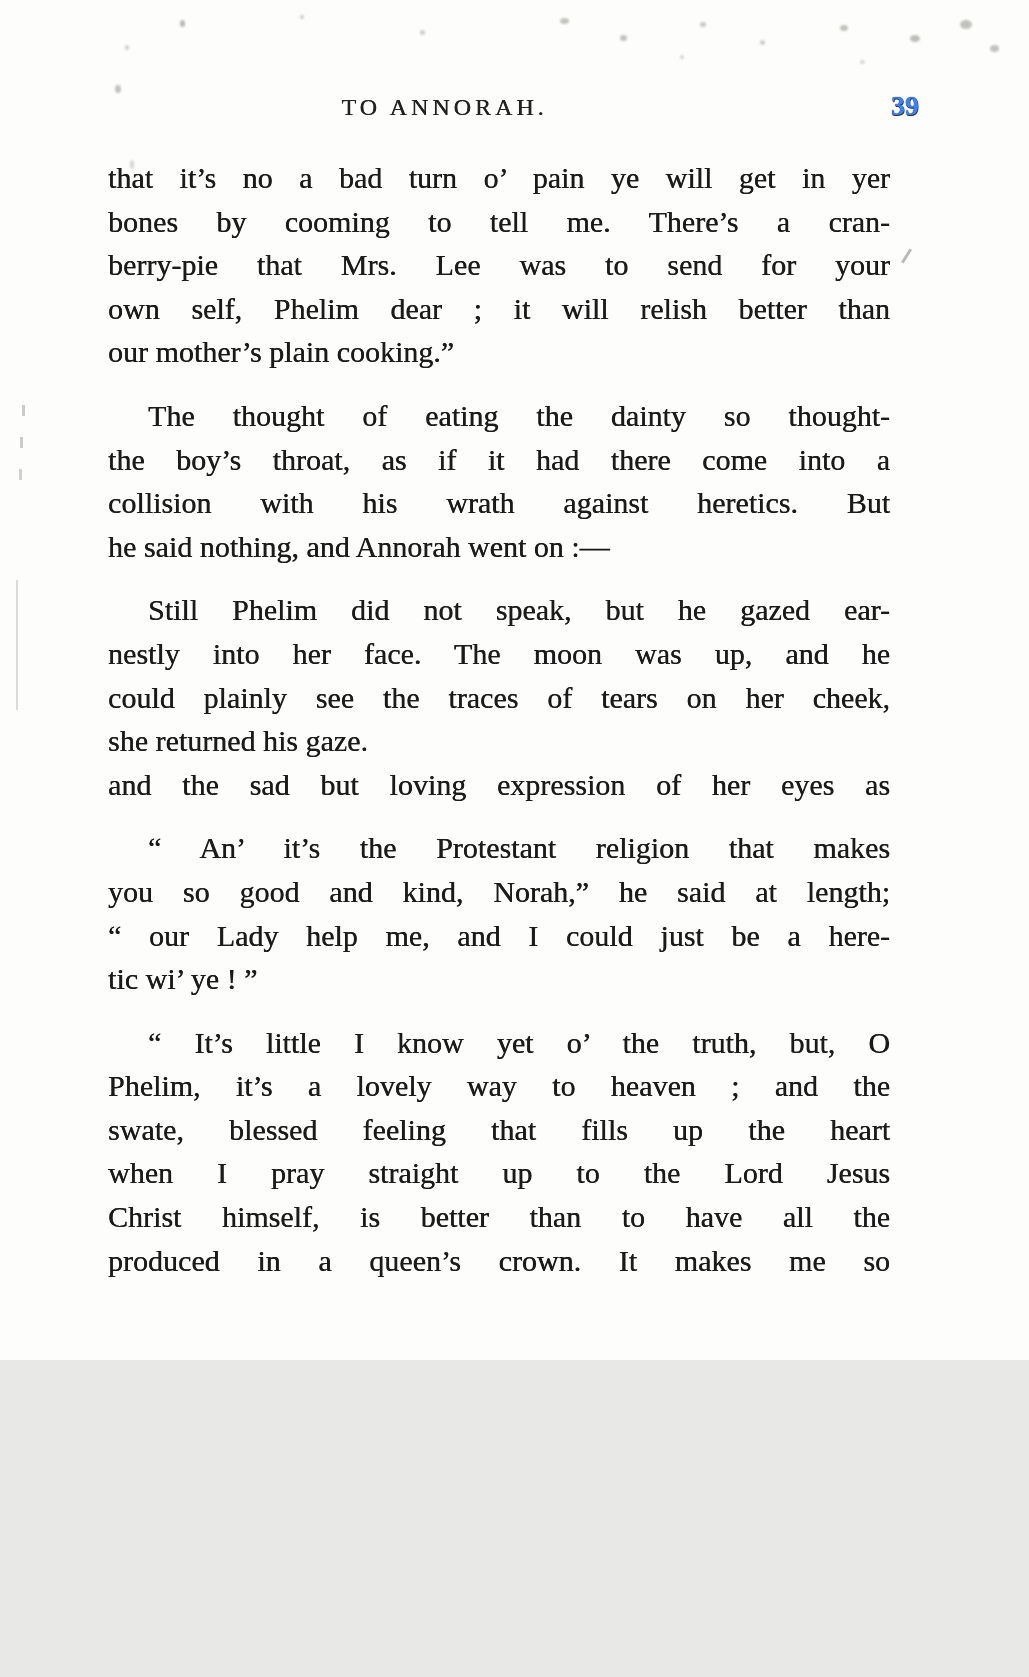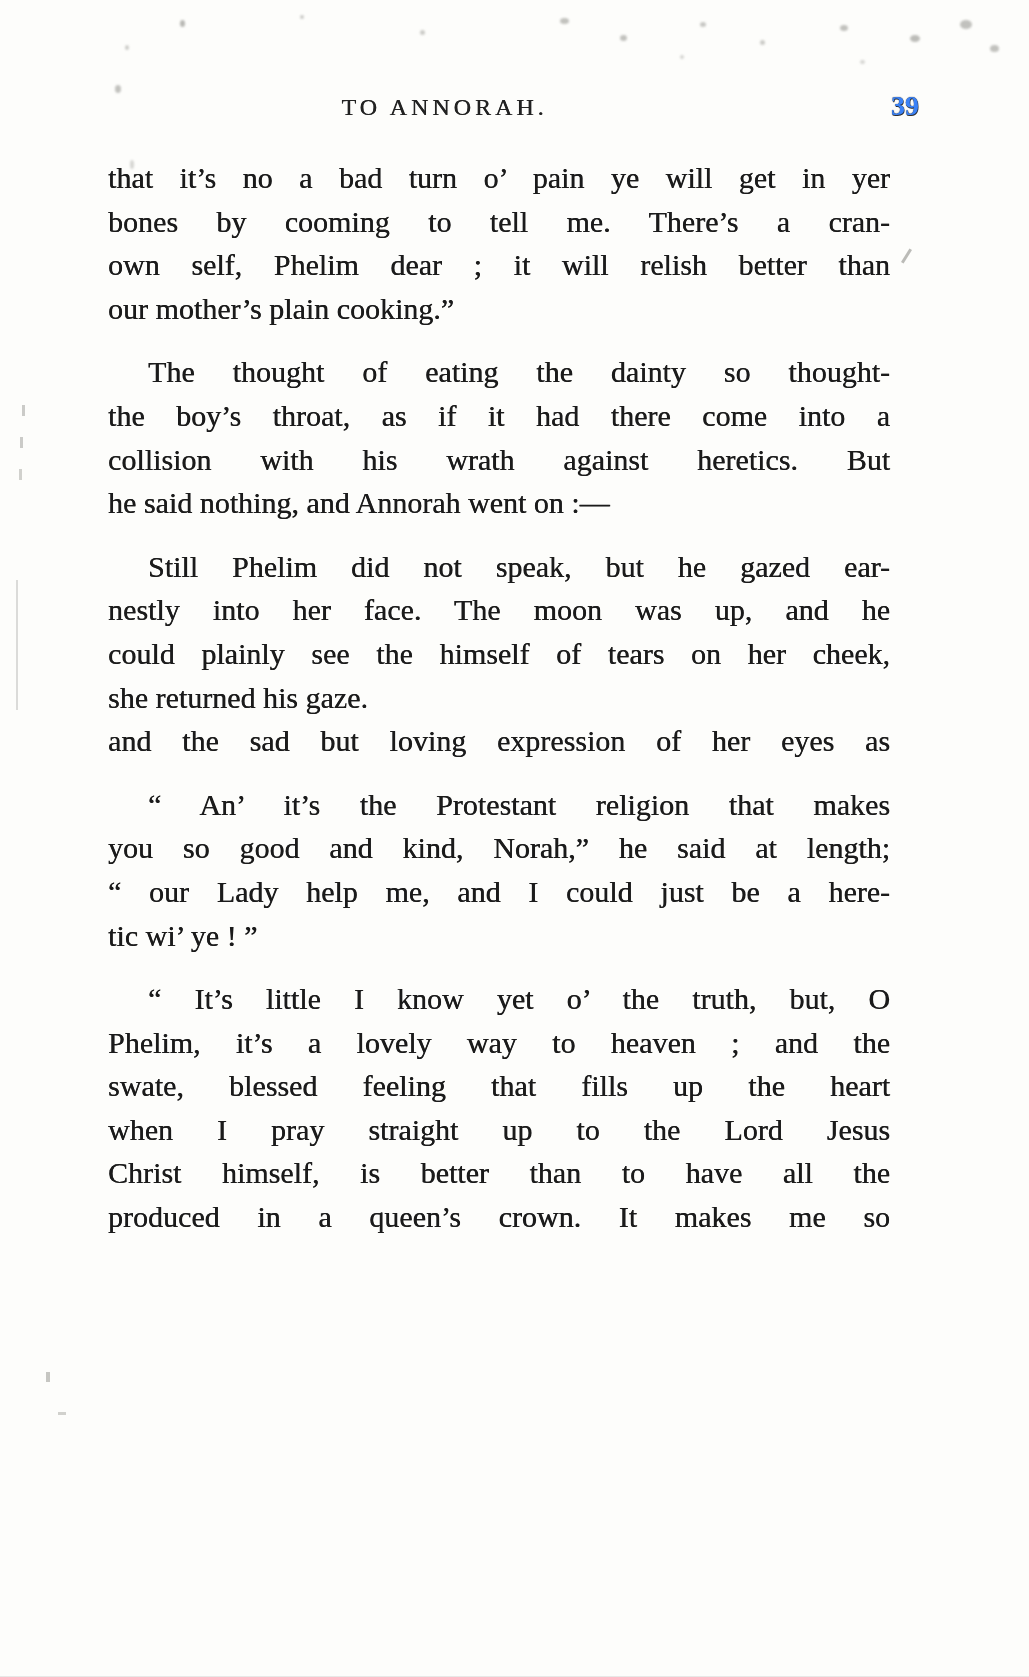--- a/index.html
+++ b/index.html
@@ -1,18 +1,18 @@
 <!DOCTYPE html>
 <html><head>
 <meta charset="utf-8">
 <style>
   html,body{margin:0;padding:0;background:#e8e8e6;}
   .page{
     position:relative;
-    width:1029px;height:1676px;
+    width:1029px;height:1360px;
     background:#fdfdfb;
     font-family:"Liberation Serif","DejaVu Serif",serif;
     color:#1b1b1b;
     overflow:hidden;
     margin:0 auto;
   }
   
   .header{position:absolute;top:94px;left:90px;right:70px;height:40px;}
   .running-title{
     position:absolute;left:0;right:160px;text-align:center;
@@ -72,36 +72,37 @@
   <div class="header">
     <div class="running-title">TO ANNORAH.</div>
     <div class="page-number">39</div>
   </div>
 
   <div class="text-block">
 
     <div>
       <div class="line">that it’s no a bad turn o’ pain ye will get in yer</div>
       <div class="line">bones by cooming to tell me.  There’s a cran-</div>
+      <div class="line">berry-pie that Mrs. Lee was to send for your</div>
       <div class="line">own self, Phelim dear ; it will relish better than</div>
       <div class="line short">our mother’s plain cooking.”</div>
     </div>
 
     <div>
       <div class="line indent">The thought of eating the dainty so thought-</div>
       <div class="line">the boy’s throat, as if it had there come into a</div>
       <div class="line">collision with his wrath against heretics.  But</div>
       <div class="line short">he said nothing, and Annorah went on :—</div>
     </div>
 
 
     <div>
       <div class="line indent">Still Phelim did not speak, but he gazed ear-</div>
       <div class="line">nestly into her face.  The moon was up, and he</div>
-      <div class="line">could plainly see the himself of tears on her cheek,</div>
+      <div class="line">could plainly see the traces of tears on her cheek,</div>
       <div class="line short">she returned his gaze.</div>
       <div class="line">and the sad but loving expression of her eyes as</div>
     </div>
 
     <div>
       <div class="line indent">“ An’ it’s the Protestant religion that makes</div>
       <div class="line">you so good and kind, Norah,” he said at length;</div>
       <div class="line">“ our Lady help me, and I could just be a here-</div>
       <div class="line short">tic wi’ ye ! ”</div>
     </div>

